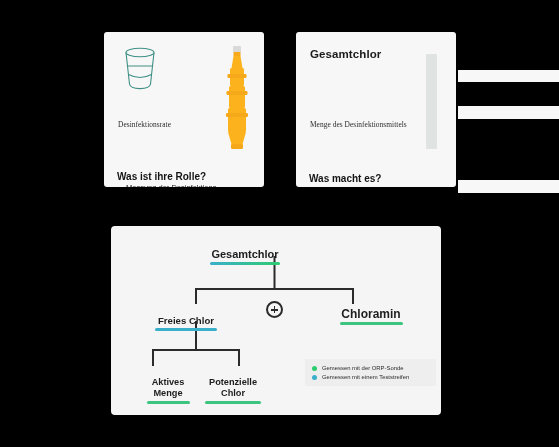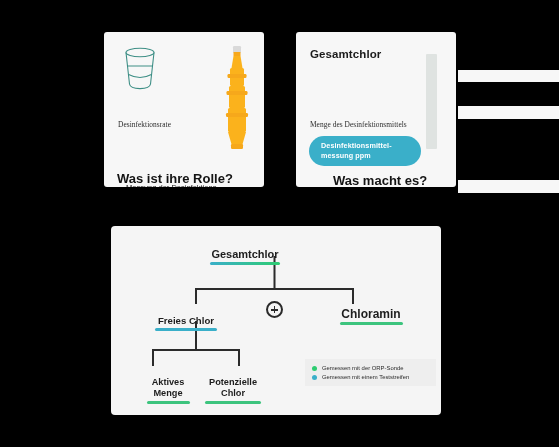--- a/index.html
+++ b/index.html
@@ -60,26 +60,26 @@
     line-height: 9.5px;
     padding: 5px 12px 6px 12px;
     letter-spacing: .1px;
   }
   #orp-badge   { top: 104px; background: #2ecc71; width: 86px; }
   #strip-badge { top: 104px; background: #3aafc9; width: 88px; }
 
   .q-head {
     position: absolute;
     left: 13px;
-    font-size: 13px;
+    font-size: 10px;
     font-weight: bold;
     color: #141414;
   }
   #orp-q   { top: 139px; }
-  #strip-q { top: 141px; margin-left: 24px; }
+  #strip-q { top: 141px; }
 
   .bullets {
     position: absolute;
     left: 13px;
     margin: 0;
     padding: 0;
     list-style: none;
   }
   #orp-bullets   { top: 151px; }
   #strip-bullets { top: 153px; }
@@ -274,22 +274,20 @@
     <div class="card-title">Gesamtchlor</div>
 
     <span id="teststrip">
       <span class="seg-pink"></span>
       <span class="seg-org"></span>
       <span class="seg-grey"></span>
     </span>
 
     <div class="card-sub" id="strip-sub">Menge des Desinfektionsmittels</div>
 
-    <div class="badge" id="strip-badge" style="white-space: pre-line;">Desinfektionsmittel-
-messung ppm</div>
 
     <div class="q-head" id="strip-q">Was macht es?</div>
 
     <ul class="bullets" id="strip-bullets">
       <li>Misst die Chlormenge</li>
 
     </ul>
   </div>
 </div>
 

